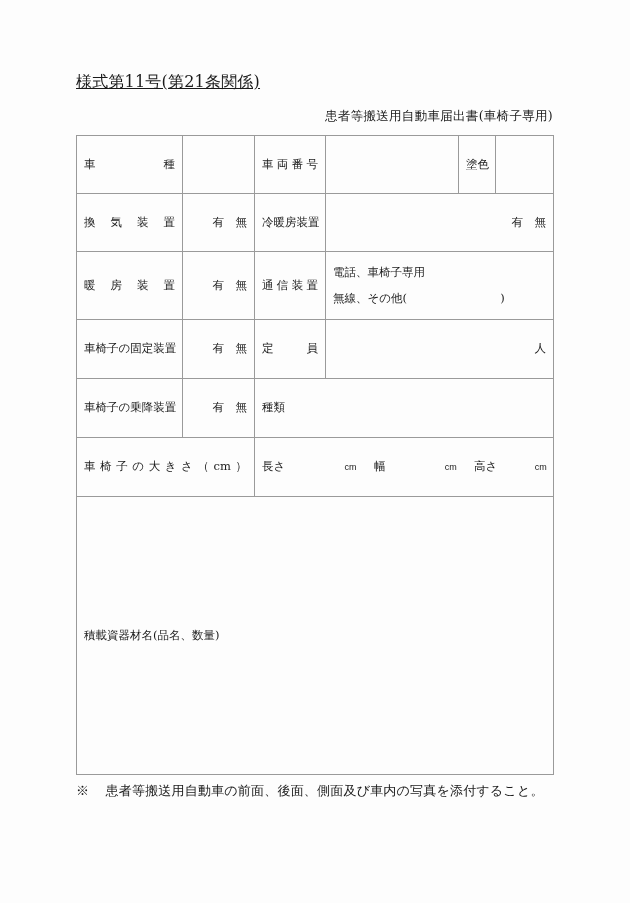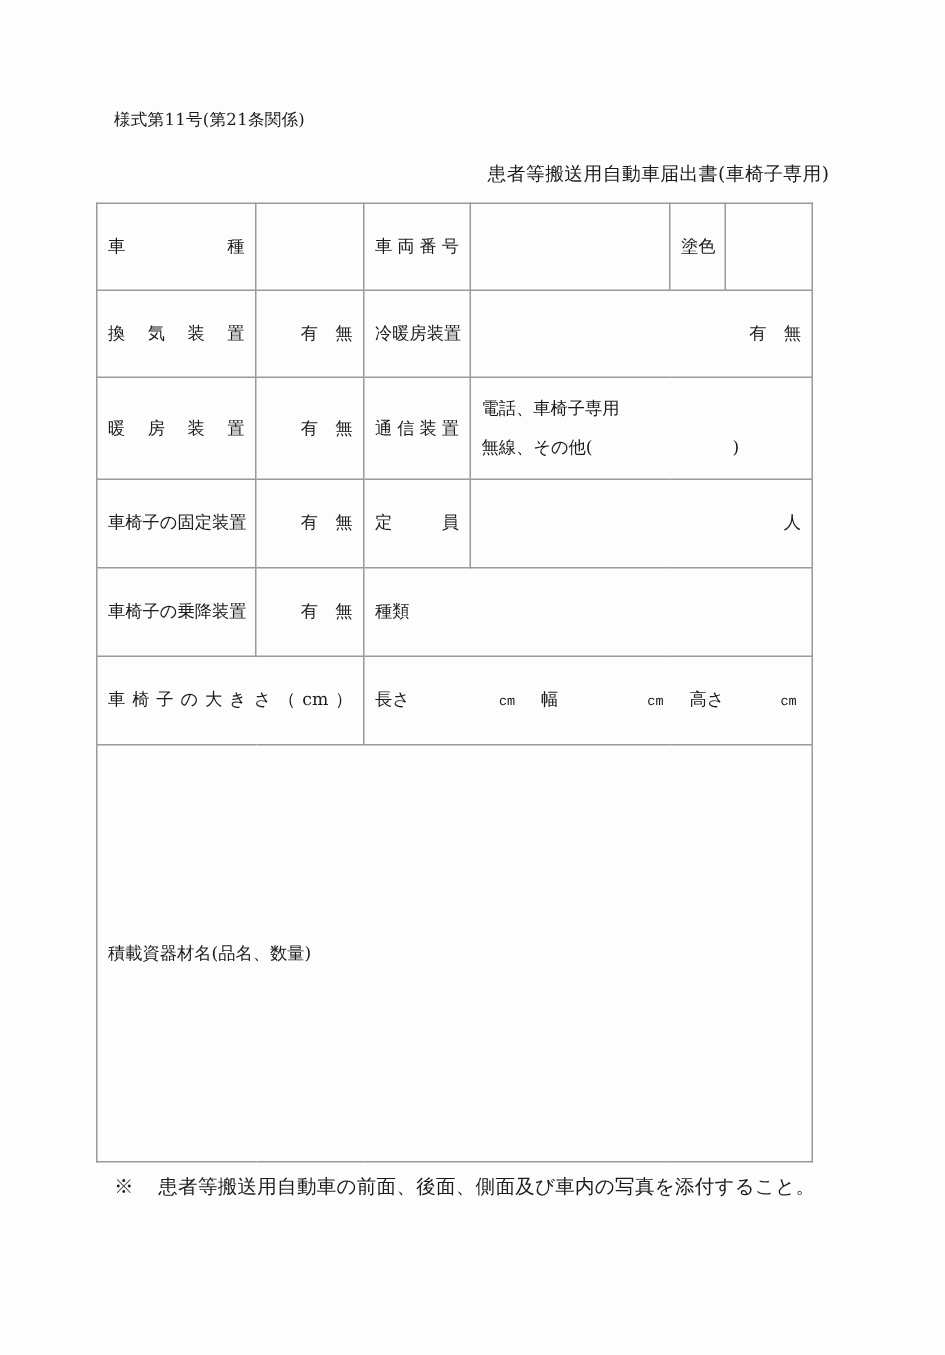--- a/index.html
+++ b/index.html
@@ -21,39 +21,40 @@
     position: absolute;
     inset: 0;
     background: #fdfdfd;
   }
 
   
   .form-no {
     position: absolute;
     left: 76px;
     top: 72px;
-    font-size: 11px;
+    font-size: 16px;
     letter-spacing: 0.2px;
     white-space: nowrap;
+    text-decoration: underline;
   }
   .form-title {
     position: absolute;
     left: 76px;
     top: 108px;
     width: 477px;
     text-align: right;
     font-size: 12.5px;
     letter-spacing: 0.3px;
     white-space: nowrap;
   }
 
   
   .form-table {
     position: absolute;
-    left: 64px;
+    left: 76px;
     top: 135px;
     width: 477px;
     border-collapse: collapse;
     table-layout: fixed;
   }
   .form-table td {
     border: 1px solid #9a9a9a;
     font-size: 11.5px;
     padding: 0 7px;
     vertical-align: middle;
@@ -81,21 +82,21 @@
     text-align: justify;
     text-align-last: justify;
     text-justify: inter-character;
   }
   .center   { text-align: right; }
   .left     { text-align: left; }
   .top-cell { vertical-align: top; padding-top: 8px; }
   .nowrap   { white-space: nowrap; }
   .unit {
     font-size: 9px;
-    font-family: Liberation Mono, monospace;
+    font-family: Liberation Sans, sans-serif;
     letter-spacing: 0;
   }
   .pair {
     letter-spacing: 0;
   }
   .comm-line-1 { display: block; margin-bottom: 9px; }
   .comm-line-2 { display: block; }
   .dim-row { white-space: nowrap; letter-spacing: 0; }
   .dim-gap-a { display: inline-block; width: 52px; }
   .dim-gap-b { display: inline-block; width: 10px; }

